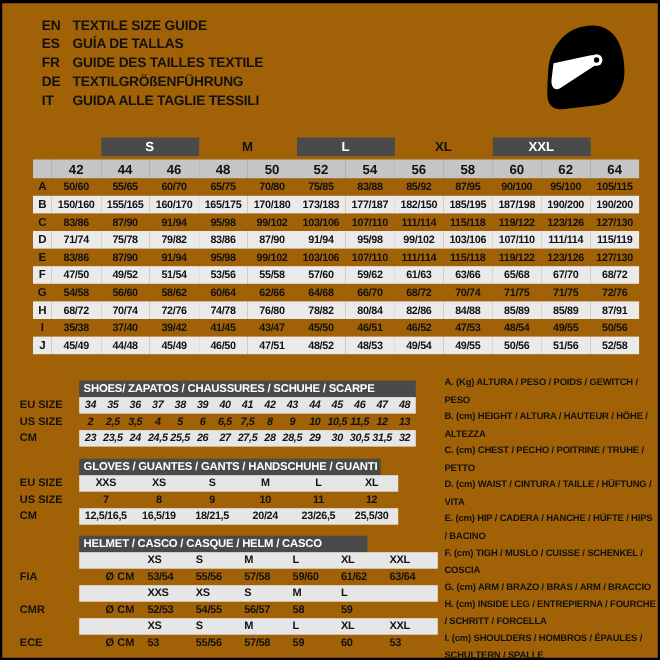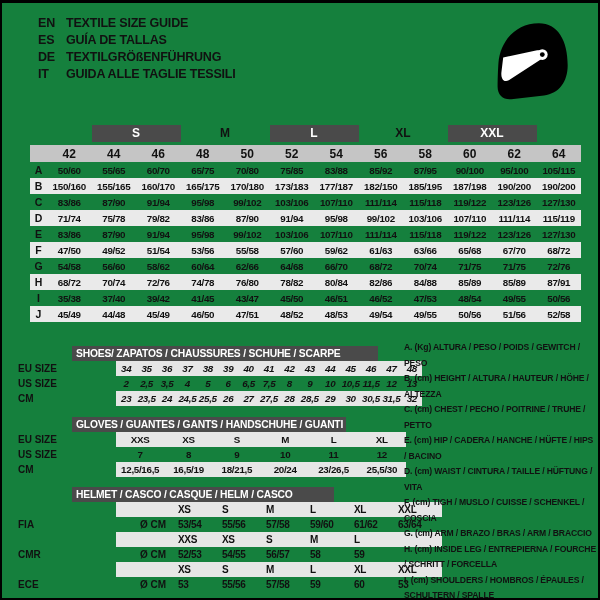--- a/index.html
+++ b/index.html
@@ -1,18 +1,18 @@
 <!DOCTYPE html>
 <html><head>
 <meta charset="utf-8">
 <style>
   html,body{margin:0;padding:0;background:#fff;}
   .page{
     position:relative;width:600px;height:600px;box-sizing:border-box;
-    background:#15803d;border:2px solid #000;border-top-width:3px;
+    background:#a16207;border:2px solid #000;border-top-width:3px;
     font-family:"Liberation Sans",sans-serif;color:#111;overflow:hidden;
   }
   
   #langs{position:absolute;left:36px;top:12px;}
   .lang-row{display:flex;height:17px;line-height:17px;font-weight:bold;font-size:12.5px;letter-spacing:-0.2px;}
   .lang-code{width:28px;flex:none;}
   #helmet{position:absolute;left:487px;top:13px;width:86px;height:90px;}
   
   #main-table{position:absolute;left:28px;top:122px;width:551px;border-collapse:collapse;table-layout:fixed;}
   #main-table td,#main-table th{padding:0;margin:0;text-align:center;font-weight:bold;white-space:nowrap;}
@@ -20,21 +20,21 @@
   .gbox{height:17px;line-height:17px;font-size:12px;}
   .gbox.dark{background:#4a4a4a;color:#fff;}
   .sizes-row td{background:#c5c5c5;height:17px;font-size:12px;}
   .data-row th{text-align:left;font-size:10.5px;height:16px;font-weight:bold;}
   .data-row td{height:16px;font-size:9.8px;letter-spacing:-0.3px;}
   tr.alt td,tr.alt th{background:#eaeaea;}
   
   .ltable{position:absolute;left:16px;}
   .ltitle{margin-left:54px;background:#4a4a4a;color:#fff;height:15px;line-height:15px;
           font-size:10.3px;font-weight:bold;padding-left:4px;letter-spacing:-0.2px;}
-  .lrow{display:flex;height:15px;line-height:15px;gap:44px;}
+  .lrow{display:flex;height:15px;line-height:15px;}
   .llab{width:54px;flex:none;font-size:10px;font-weight:bold;}
   .lcells{display:grid;flex:none;}
   .lcells.w-shoes{width:306px;grid-template-columns:repeat(15,1fr);font-style:italic;}
   .lcells.w-gloves{width:290px;grid-template-columns:repeat(6,1fr);}
   .lcell{text-align:center;font-size:9.8px;font-weight:bold;letter-spacing:-0.3px;white-space:nowrap;}
   .gray{background:#e6e6e6;}
   .hband{display:flex;width:326px;flex:none;}
   .hunit{width:62px;flex:none;box-sizing:border-box;padding-left:24px;font-size:10px;font-weight:bold;}
   .hcell{width:44px;flex:none;text-align:left;font-size:10px;font-weight:bold;letter-spacing:-0.3px;white-space:nowrap;}
   
@@ -47,20 +47,24 @@
 <div class="page">
 
   <div id="langs">
       <div class="lang-row">
         <span class="lang-code">EN</span>
         <span class="lang-title">TEXTILE SIZE GUIDE</span>
       </div>
       <div class="lang-row">
         <span class="lang-code">ES</span>
         <span class="lang-title">GUÍA DE TALLAS</span>
+      </div>
+      <div class="lang-row">
+        <span class="lang-code">FR</span>
+        <span class="lang-title">GUIDE DES TAILLES TEXTILE</span>
       </div>
       <div class="lang-row">
         <span class="lang-code">DE</span>
         <span class="lang-title">TEXTILGRÖßENFÜHRUNG</span>
       </div>
       <div class="lang-row">
         <span class="lang-code">IT</span>
         <span class="lang-title">GUIDA ALLE TAGLIE TESSILI</span>
       </div>
     </div>
@@ -457,21 +461,21 @@
             <div class="hcell">53</div>
           </div>
         </div>
       </div>
   </div>
 
   <div id="legend">
       <div class="legend-item">A. (Kg) ALTURA / PESO / POIDS / GEWITCH / PESO</div>
       <div class="legend-item">B. (cm) HEIGHT / ALTURA / HAUTEUR / HÖHE / ALTEZZA</div>
       <div class="legend-item">C. (cm) CHEST / PECHO / POITRINE / TRUHE / PETTO</div>
+      <div class="legend-item">D. (cm) WAIST / CINTURA / TAILLE / HÜFTUNG / VITA</div>
       <div class="legend-item">E. (cm) HIP / CADERA / HANCHE / HÜFTE / HIPS / BACINO</div>
-      <div class="legend-item">D. (cm) WAIST / CINTURA / TAILLE / HÜFTUNG / VITA</div>
       <div class="legend-item">F. (cm) TIGH / MUSLO / CUISSE / SCHENKEL / COSCIA</div>
       <div class="legend-item">G. (cm) ARM / BRAZO / BRAS / ARM / BRACCIO</div>
       <div class="legend-item">H. (cm) INSIDE LEG / ENTREPIERNA / FOURCHE / SCHRITT / FORCELLA</div>
       <div class="legend-item">I. (cm) SHOULDERS / HOMBROS / ÉPAULES / SCHULTERN / SPALLE</div>
     </div>
 
 </div>
 
 </body></html>

